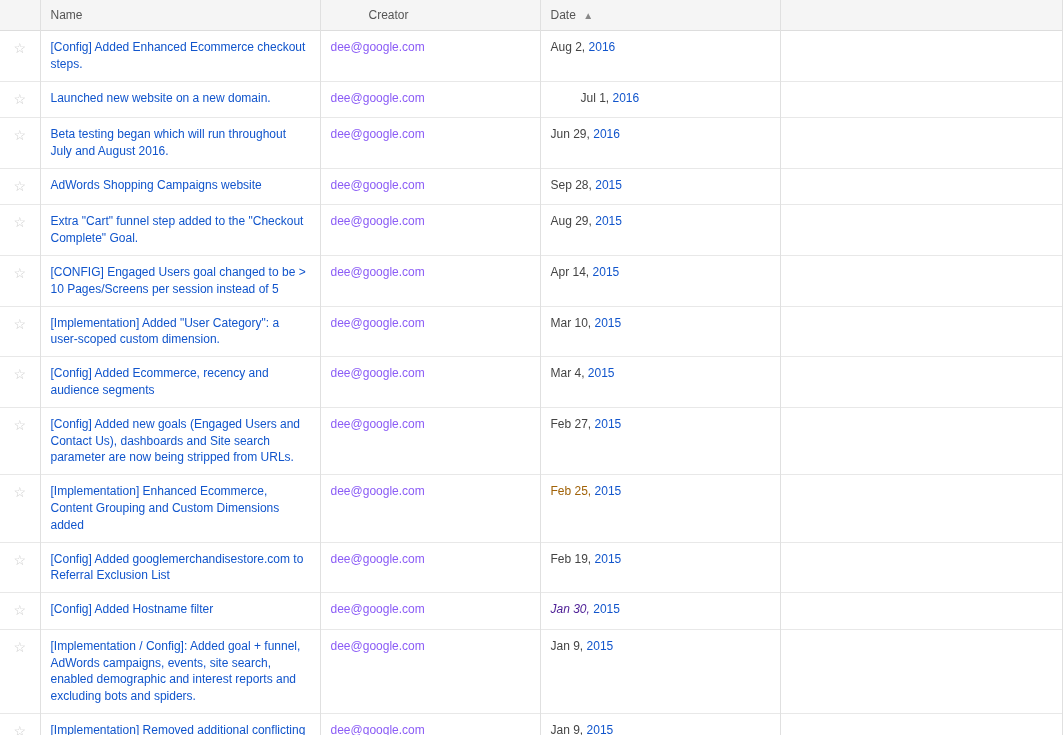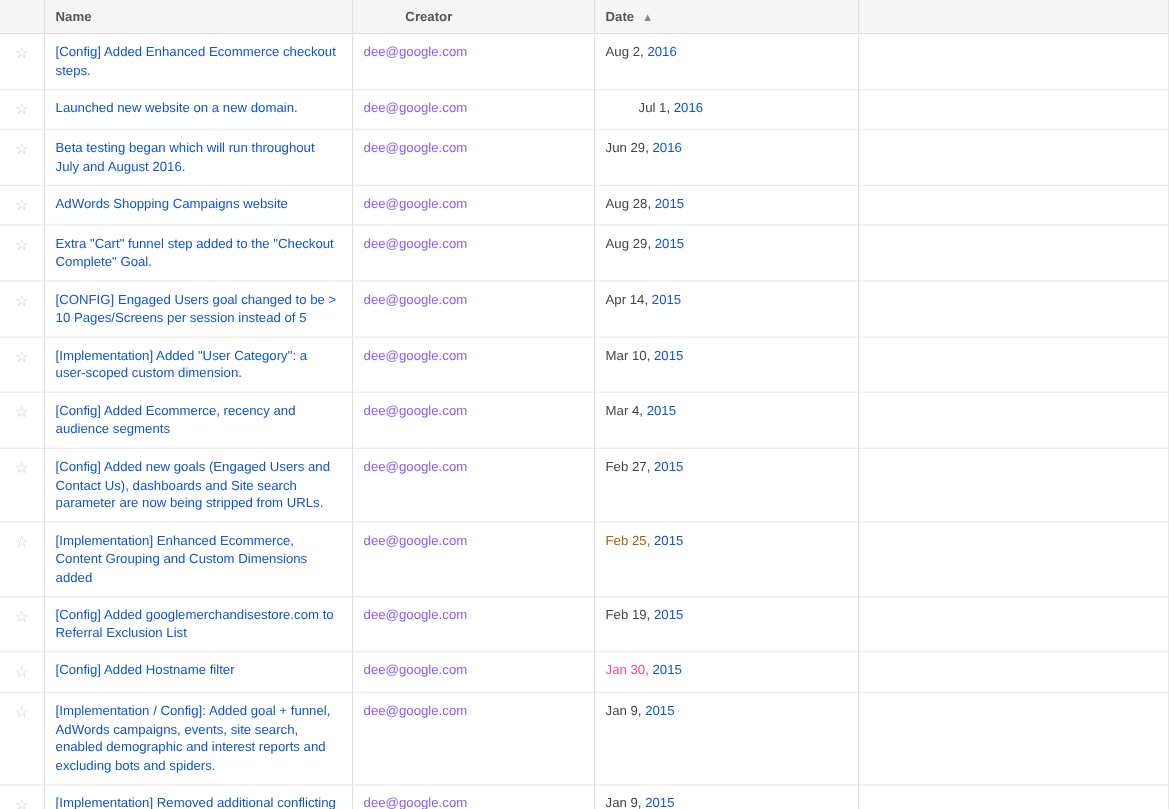--- a/index.html
+++ b/index.html
@@ -13,21 +13,21 @@
       width: 1063px;
       border-collapse: collapse;
     }
     thead tr {
       background: #f5f5f5;
       border-bottom: 1px solid #ddd;
     }
     thead th {
       padding: 8px 10px;
       text-align: left;
-      font-weight: bold;
+      font-weight: normal;
       color: #555;
       border-right: 1px solid #e0e0e0;
       font-size: 12px;
     }
     thead th:first-child {
       width: 40px;
       border-right: 1px solid #e0e0e0;
     }
     thead th.col-name {
       width: 280px;
@@ -108,21 +108,21 @@
         <td class="star-cell">☆</td>
         <td><a class="name-link" href="#">Beta testing began which will run throughout July and August 2016.</a></td>
         <td class="creator-text">dee@google.com</td>
         <td><span style="color: rgb(68, 68, 68);">Jun 29, </span><span style="color: rgb(17, 85, 204);">2016</span></td>
         <td></td>
       </tr>
       <tr>
         <td class="star-cell">☆</td>
         <td><a class="name-link" href="#">AdWords Shopping Campaigns website</a></td>
         <td class="creator-text">dee@google.com</td>
-        <td><span style="color: rgb(68, 68, 68);">Aug 28, </span><span style="color: rgb(17, 85, 204);">2015</span></td>
+        <td><span style="color: rgb(68, 68, 68);">Sep 28, </span><span style="color: rgb(17, 85, 204);">2015</span></td>
         <td></td>
       </tr>
       <tr>
         <td class="star-cell">☆</td>
         <td><a class="name-link" href="#">Extra "Cart" funnel step added to the "Checkout Complete" Goal.</a></td>
         <td class="creator-text">dee@google.com</td>
         <td><span style="color: rgb(68, 68, 68);">Aug 29, </span><span style="color: rgb(17, 85, 204);">2015</span></td>
         <td></td>
       </tr>
       <tr>
@@ -164,21 +164,21 @@
         <td class="star-cell">☆</td>
         <td><a class="name-link" href="#">[Config] Added googlemerchandisestore.com to Referral Exclusion List</a></td>
         <td class="creator-text">dee@google.com</td>
         <td><span style="color: rgb(68, 68, 68);">Feb 19, </span><span style="color: rgb(17, 85, 204);">2015</span></td>
         <td></td>
       </tr>
       <tr>
         <td class="star-cell">☆</td>
         <td><a class="name-link" href="#">[Config] Added Hostname filter</a></td>
         <td class="creator-text">dee@google.com</td>
-        <td><span style="color: #ec4899;">Jan 30, </span><span style="color: rgb(17, 85, 204);">2015</span></td>
+        <td><span style="color: #4c1d95; font-style: italic;">Jan 30, </span><span style="color: rgb(17, 85, 204);">2015</span></td>
         <td></td>
       </tr>
       <tr>
         <td class="star-cell">☆</td>
         <td><a class="name-link" href="#">[Implementation / Config]: Added goal + funnel, AdWords campaigns, events, site search, enabled demographic and interest reports and excluding bots and spiders.</a></td>
         <td class="creator-text">dee@google.com</td>
         <td><span style="color: rgb(68, 68, 68);">Jan 9, </span><span style="color: rgb(17, 85, 204);">2015</span></td>
         <td></td>
       </tr>
       <tr>

